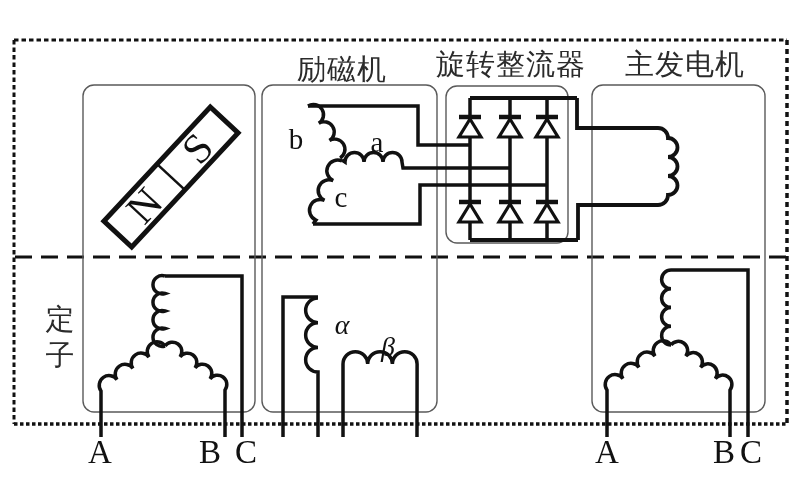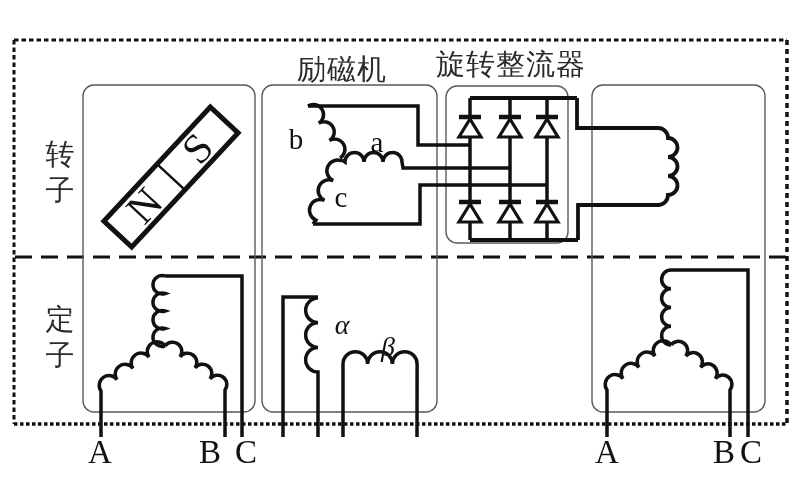--- a/index.html
+++ b/index.html
@@ -130,17 +130,17 @@
     </g>
     <g>
       <text class="term" x="607" y="463" text-anchor="middle">A</text>
       <text class="term" x="724" y="463" text-anchor="middle">B</text>
       <text class="term" x="751" y="463" text-anchor="middle">C</text>
     </g>
   </svg>
 
   <div class="cjk hdr" style="left:342px;top:50px;">励磁机</div>
   <div class="cjk hdr" style="left:511px;top:45px;">旋转整流器</div>
+  <div class="cjk hdr" style="left:685px;top:45px;">主发电机</div>
 
-  <div class="vrow" style="left:43px;top:136px;">转子</div>
   <div class="vrow" style="left:43px;top:301px;">定子</div>
 
 </div>
 
 </body></html>

